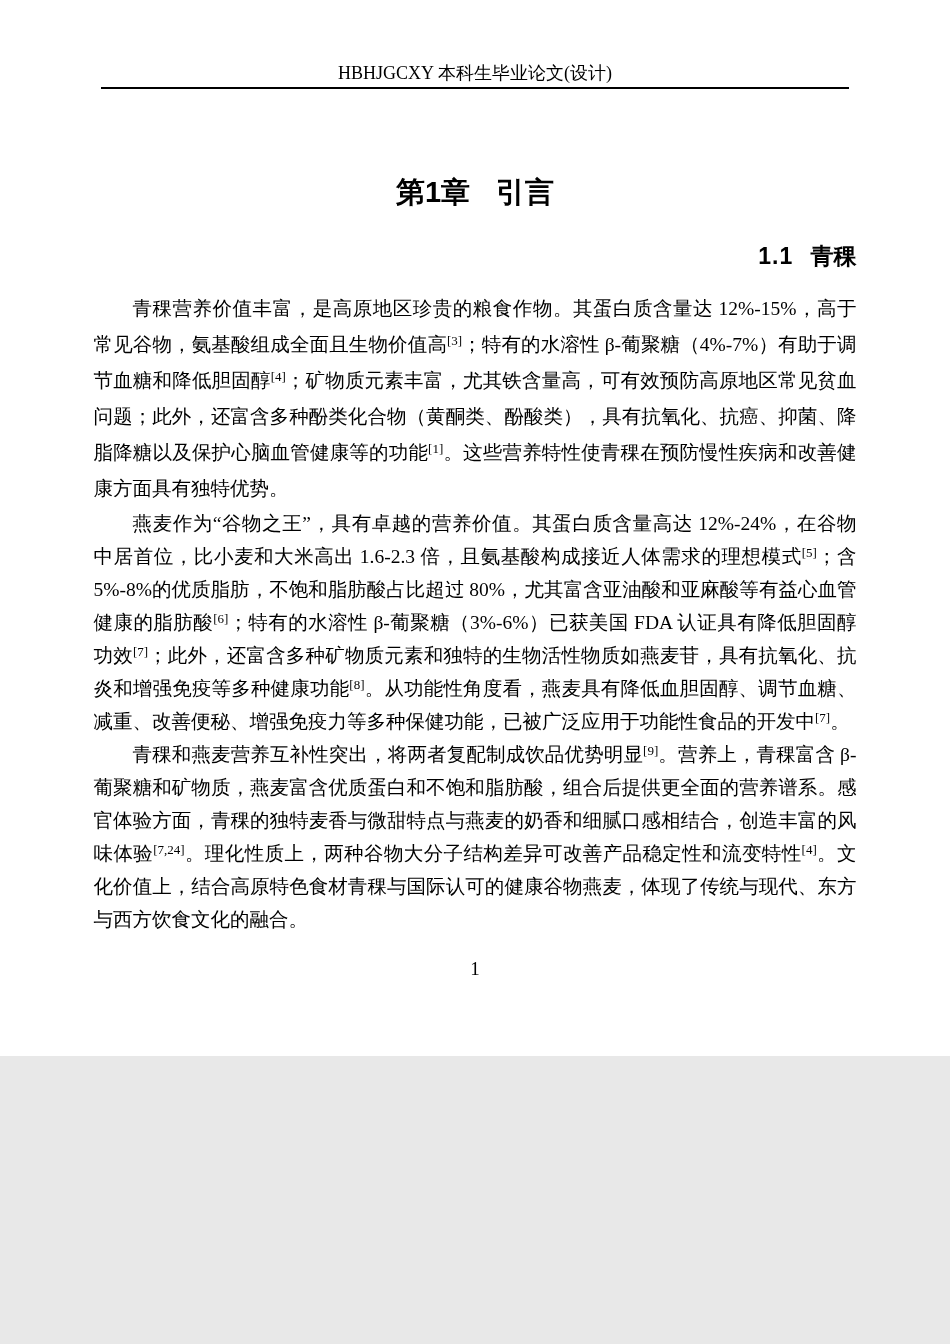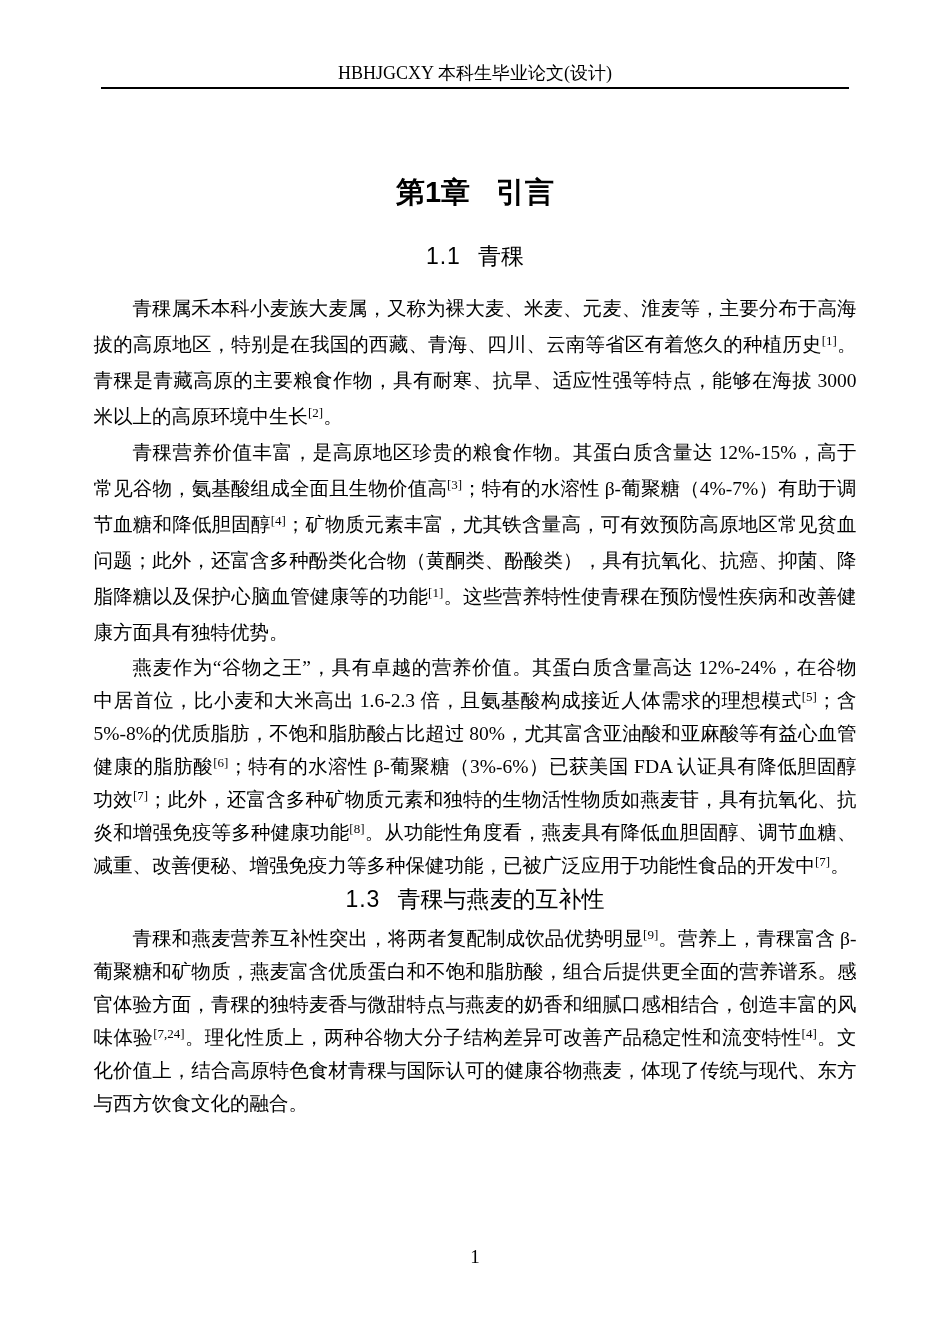--- a/index.html
+++ b/index.html
@@ -1,20 +1,20 @@
 <!DOCTYPE html>
 <html><head>
 <meta charset="utf-8">
 <style>
   * { box-sizing: border-box; }
   html, body { margin: 0; padding: 0; background: #e8e8e8; }
   .page {
     position: relative;
     width: 950px;
-    height: 1344px;
+    height: 1056px;
     margin: 0 auto;
     background: #ffffff;
     color: #000000;
     font-family: "Liberation Serif", "DejaVu Serif", serif;
     overflow: hidden;
   }
   .header-wrap {
     width: 748px;
     margin: 0 auto;
     padding-top: 60px;
@@ -34,24 +34,24 @@
     font-family: "Liberation Sans", "DejaVu Sans", sans-serif;
     font-weight: bold;
     font-size: 29px;
     line-height: 38px;
     text-align: center;
     margin: 84px 0 30px 0;
   }
   h1 .chapter-gap { display: inline-block; width: 0.9em; }
   h2.section-heading {
     font-family: "Liberation Sans", "DejaVu Sans", sans-serif;
-    font-weight: normal;
+    font-weight: bold;
     font-size: 23px;
     line-height: 30px;
-    text-align: center;
+    text-align: right;
   }
   h2 .sec-num { margin-right: 0.75em; letter-spacing: 1px; }
   h2.s1 { margin: 30px 0 20px 0; }
   h2.s2 { margin: 16px 0 18px 0; }
   h2.s3 { margin: 2px 0 8px 0; }
   p.body-para {
     margin: 0;
     font-size: 19.5px;
     text-align: justify;
     text-indent: 2em;
@@ -88,27 +88,23 @@
 
   <div class="content">
 
     <h1 class="chapter-title">
       <span>第1章</span><span class="chapter-gap"></span><span>引言</span>
     </h1>
 
     <h2 class="section-heading s1">
       <span class="sec-num">1.1</span><span>青稞</span>
     </h2>
-    <p class="body-para lh36">青稞属禾本科小麦族大麦属，又称为裸大麦、米麦、元麦、淮麦等，主要分布于高海拔的高原地区，特别是在我国的西藏、青海、四川、云南等省区有着悠久的种植历史<sup class="cite">[1]</sup>。青稞是青藏高原的主要粮食作物，具有耐寒、抗旱、适应性强等特点，能够在海拔 3000 米以上的高原环境中生长<sup class="cite">[2]</sup>。</p>
     <p class="body-para lh36">青稞营养价值丰富，是高原地区珍贵的粮食作物。其蛋白质含量达 12%-15%，高于常见谷物，氨基酸组成全面且生物价值高<sup class="cite">[3]</sup>；特有的水溶性 β-葡聚糖（4%-7%）有助于调节血糖和降低胆固醇<sup class="cite">[4]</sup>；矿物质元素丰富，尤其铁含量高，可有效预防高原地区常见贫血问题；此外，还富含多种酚类化合物（黄酮类、酚酸类），具有抗氧化、抗癌、抑菌、降脂降糖以及保护心脑血管健康等的功能<sup class="cite">[1]</sup>。这些营养特性使青稞在预防慢性疾病和改善健康方面具有独特优势。</p>
 
     <p class="body-para lh33">燕麦作为“谷物之王”，具有卓越的营养价值。其蛋白质含量高达 12%-24%，在谷物中居首位，比小麦和大米高出 1.6-2.3 倍，且氨基酸构成接近人体需求的理想模式<sup class="cite">[5]</sup>；含 5%-8%的优质脂肪，不饱和脂肪酸占比超过 80%，尤其富含亚油酸和亚麻酸等有益心血管健康的脂肪酸<sup class="cite">[6]</sup>；特有的水溶性 β-葡聚糖（3%-6%）已获美国 FDA 认证具有降低胆固醇功效<sup class="cite">[7]</sup>；此外，还富含多种矿物质元素和独特的生物活性物质如燕麦苷，具有抗氧化、抗炎和增强免疫等多种健康功能<sup class="cite">[8]</sup>。从功能性角度看，燕麦具有降低血胆固醇、调节血糖、减重、改善便秘、增强免疫力等多种保健功能，已被广泛应用于功能性食品的开发中<sup class="cite">[7]</sup>。</p>
 
-    <h2 class="section-heading s3">
-      <span class="sec-num">1.3</span><span>青稞与燕麦的互补性</span>
-    </h2>
     <p class="body-para lh33">青稞和燕麦营养互补性突出，将两者复配制成饮品优势明显<sup class="cite">[9]</sup>。营养上，青稞富含 β-葡聚糖和矿物质，燕麦富含优质蛋白和不饱和脂肪酸，组合后提供更全面的营养谱系。感官体验方面，青稞的独特麦香与微甜特点与燕麦的奶香和细腻口感相结合，创造丰富的风味体验<sup class="cite">[7,24]</sup>。理化性质上，两种谷物大分子结构差异可改善产品稳定性和流变特性<sup class="cite">[4]</sup>。文化价值上，结合高原特色食材青稞与国际认可的健康谷物燕麦，体现了传统与现代、东方与西方饮食文化的融合。</p>
 
   </div>
 
   <div class="footer-pagenum">1</div>
 
 </div>
 
 </body></html>

